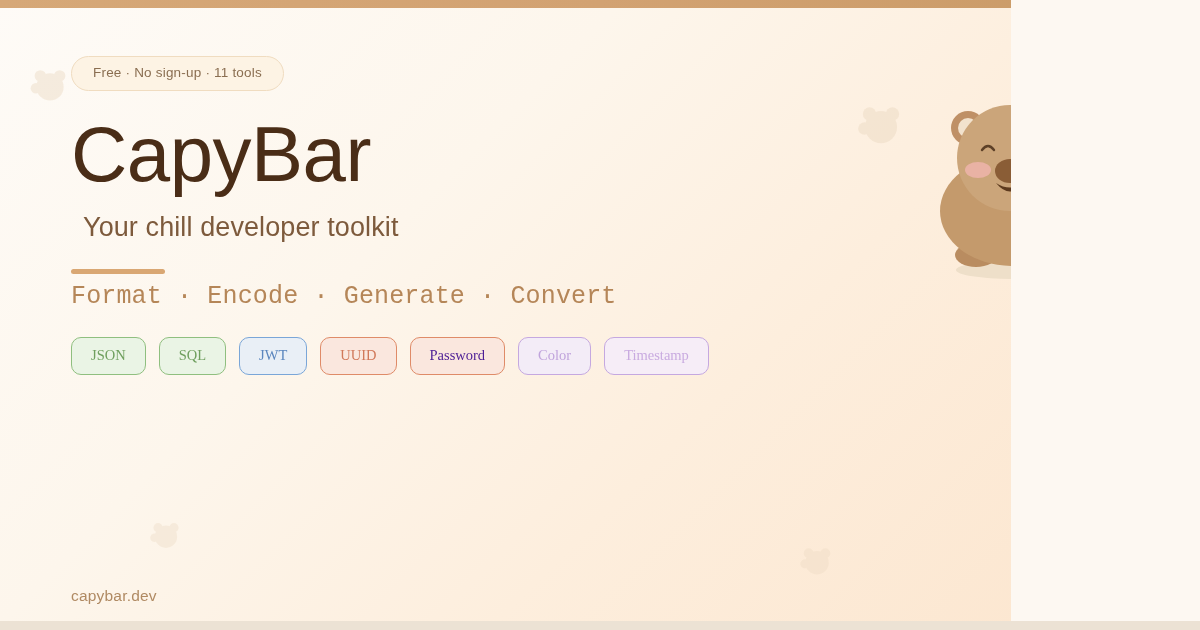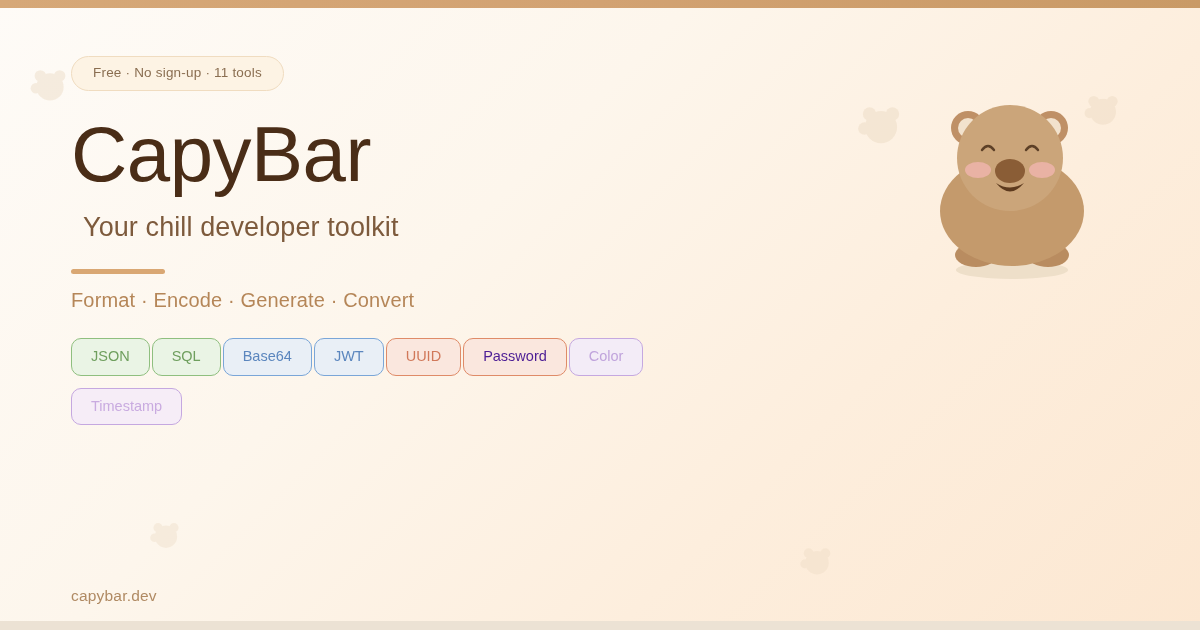--- a/index.html
+++ b/index.html
@@ -10,21 +10,21 @@
   body {
     width: 1200px;
     height: 630px;
     overflow: hidden;
     font-family: "Liberation Sans", sans-serif;
     background: #fdf8f2;
   }
 
   #stage {
     position: relative;
-    width: 1200px;
+    width: 1011px;
     height: 630px;
     overflow: hidden;
     background:
       linear-gradient(135deg, #fefbf7 0%, #fdf6ec 38%, #fdeedd 68%, #fce7d1 100%);
   }
 
   
   .top-stripe {
     position: absolute;
     left: 0; top: 0;
@@ -91,32 +91,34 @@
 
   .accent-bar {
     margin-top: 27px;
     width: 94px;
     height: 5px;
     border-radius: 3px;
     background: #d9a773;
   }
 
   .tagline {
-    margin-top: 15px;
-    font-size: 20px;
+    margin-top: 8px;
+    font-size: 25px;
     color: #b58658;
     letter-spacing: 0.15px;
+    font-family: Liberation Mono, monospace;
   }
 
   .chips {
     margin-top: 26px;
     display: flex;
     flex-wrap: wrap;
-    gap: 12px 2px;
+    gap: 12px 13px;
     width: 640px;
+    font-family: Liberation Serif, serif;
   }
   .chip {
     box-sizing: border-box;
     padding: 10px 19px 11px 19px;
     border-radius: 10px;
     border: 1.6px solid #cccccc;
     background: #ffffff;
     font-size: 14.5px;
     line-height: 1;
     white-space: nowrap;
@@ -199,21 +201,20 @@
 
     <div class="subtitle">Your chill developer toolkit</div>
 
     <div class="accent-bar"></div>
 
     <div class="tagline">Format · Encode · Generate · Convert</div>
 
     <div class="chips" id="chip-row">
         <div class="chip" style="border-color: rgb(143, 191, 127); background: rgb(234, 244, 229); color: rgb(111, 159, 94);">JSON</div>
         <div class="chip" style="border-color: rgb(143, 191, 127); background: rgb(234, 244, 229); color: rgb(111, 159, 94);">SQL</div>
-        <div class="chip" style="border-color: rgb(122, 166, 216); background: rgb(233, 239, 246); color: rgb(91, 134, 190);">Base64</div>
         <div class="chip" style="border-color: rgb(122, 166, 216); background: rgb(233, 239, 246); color: rgb(91, 134, 190);">JWT</div>
         <div class="chip" style="border-color: rgb(223, 139, 104); background: rgb(250, 231, 222); color: rgb(209, 121, 90);">UUID</div>
         <div class="chip" style="border-color: rgb(223, 139, 104); background: rgb(250, 231, 222); color: #4c1d95;">Password</div>
         <div class="chip" style="border-color: rgb(197, 168, 224); background: rgb(243, 236, 247); color: rgb(192, 164, 220);">Color</div>
         <div class="chip" style="border-color: rgb(197, 168, 224); background: rgb(246, 237, 247); color: rgb(201, 171, 224);">Timestamp</div>
       </div>
 
   </div>
 
   <div class="footer">capybar.dev</div>

